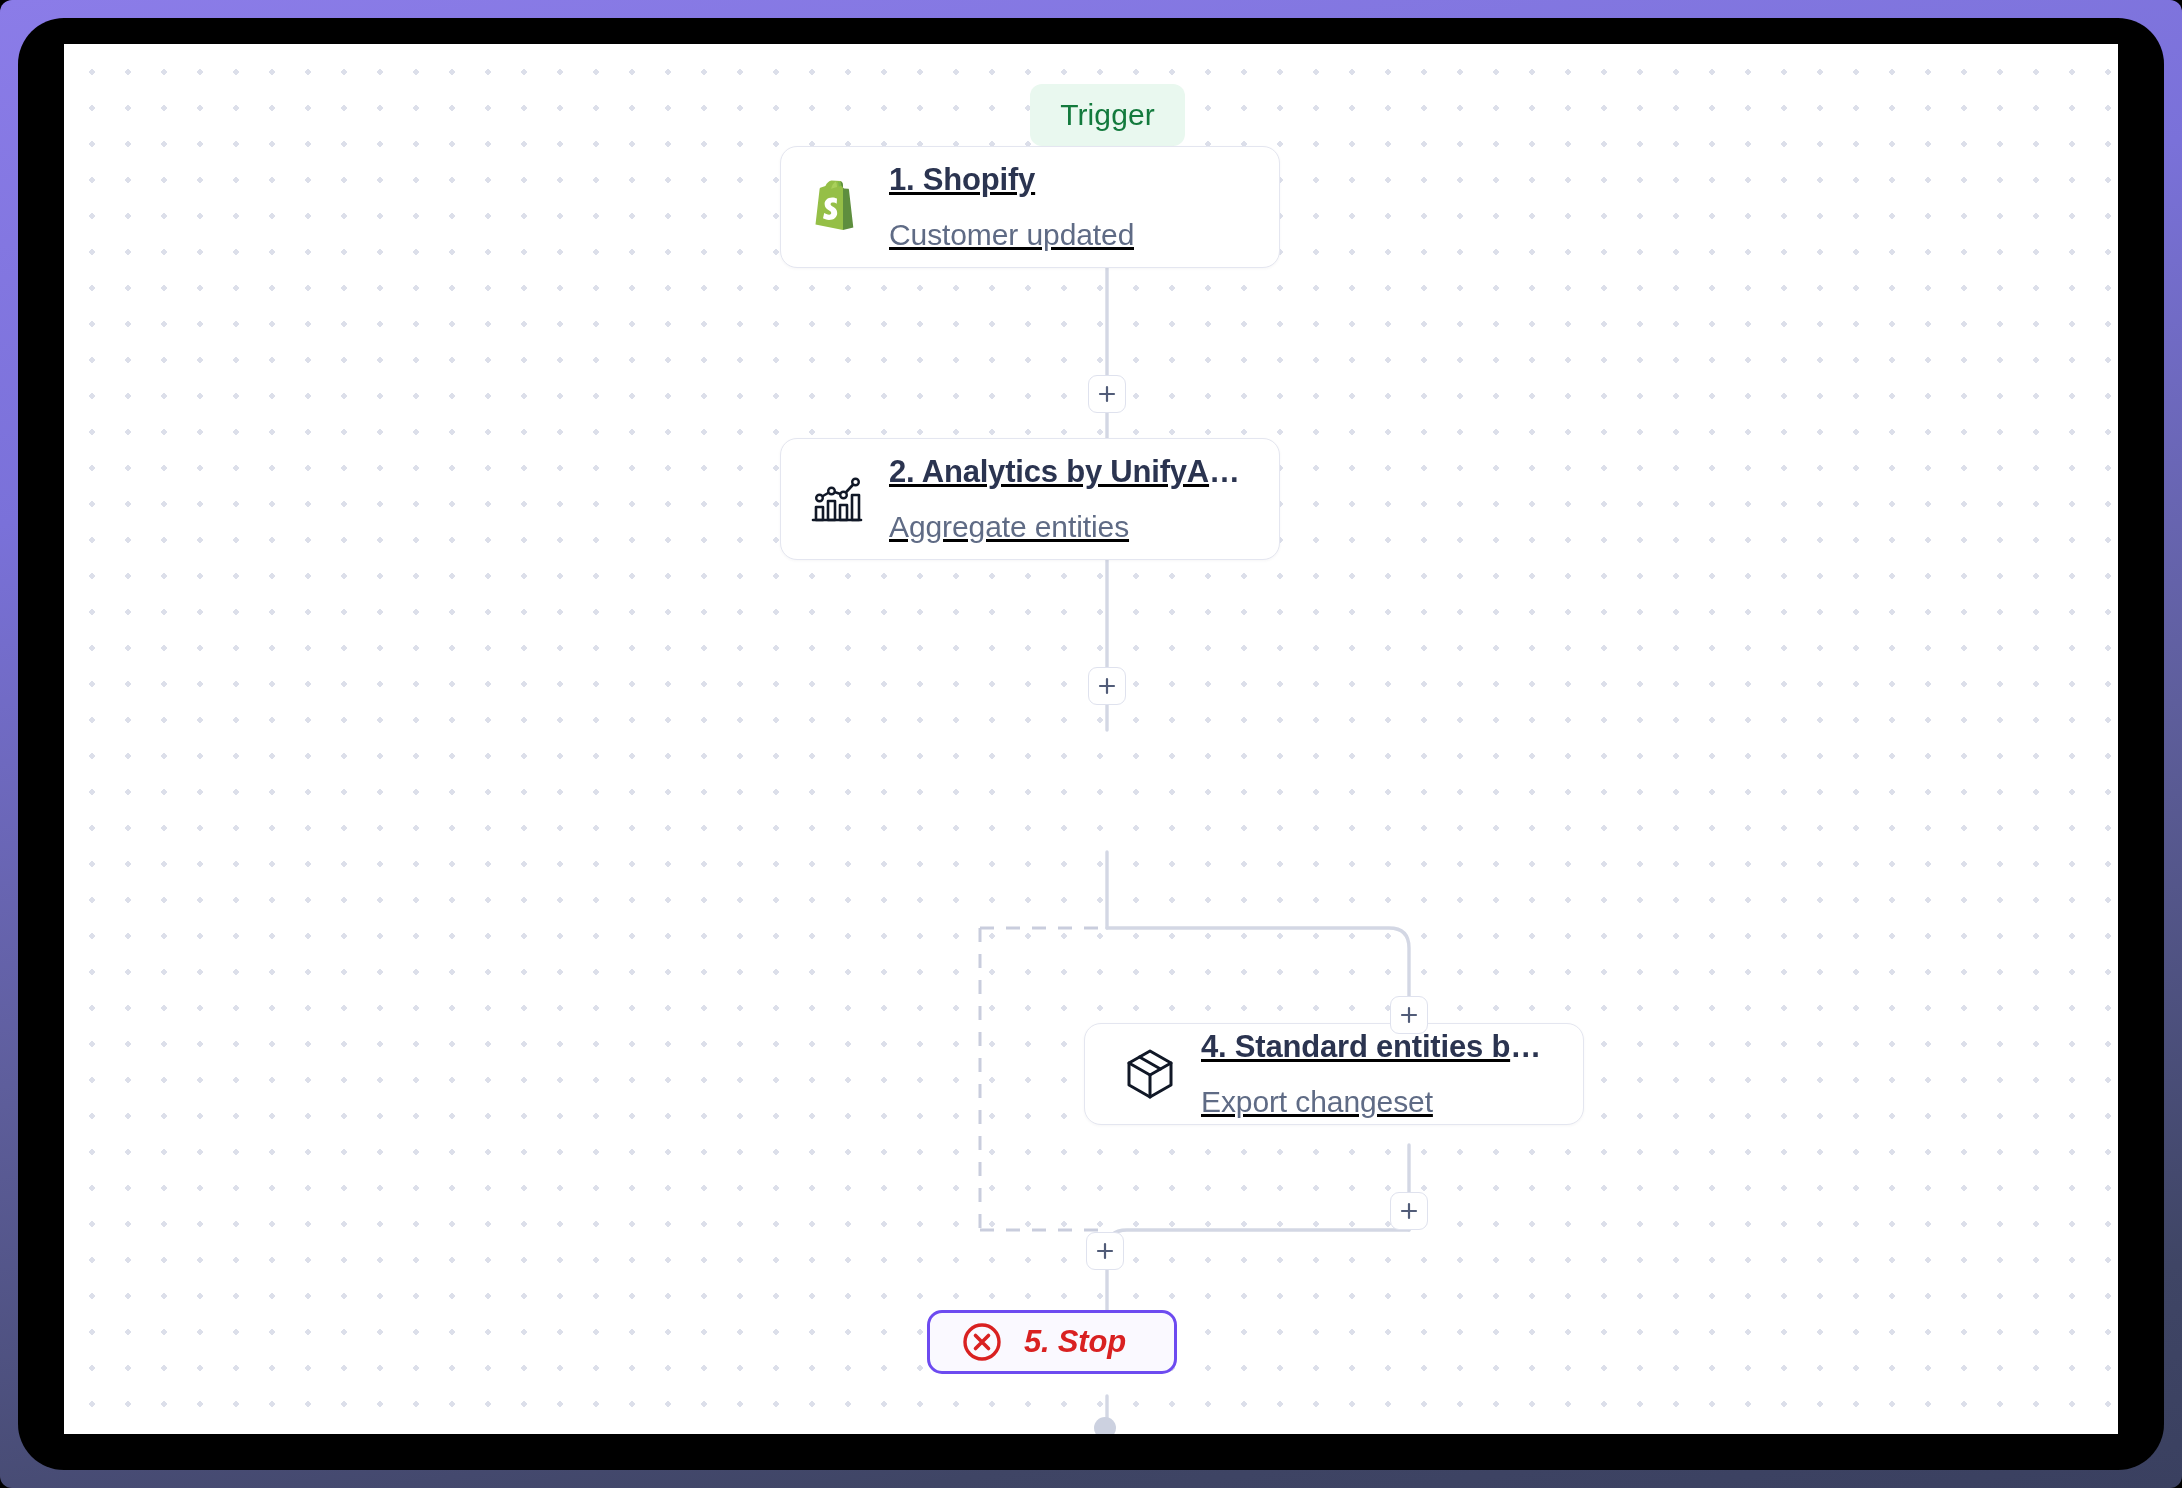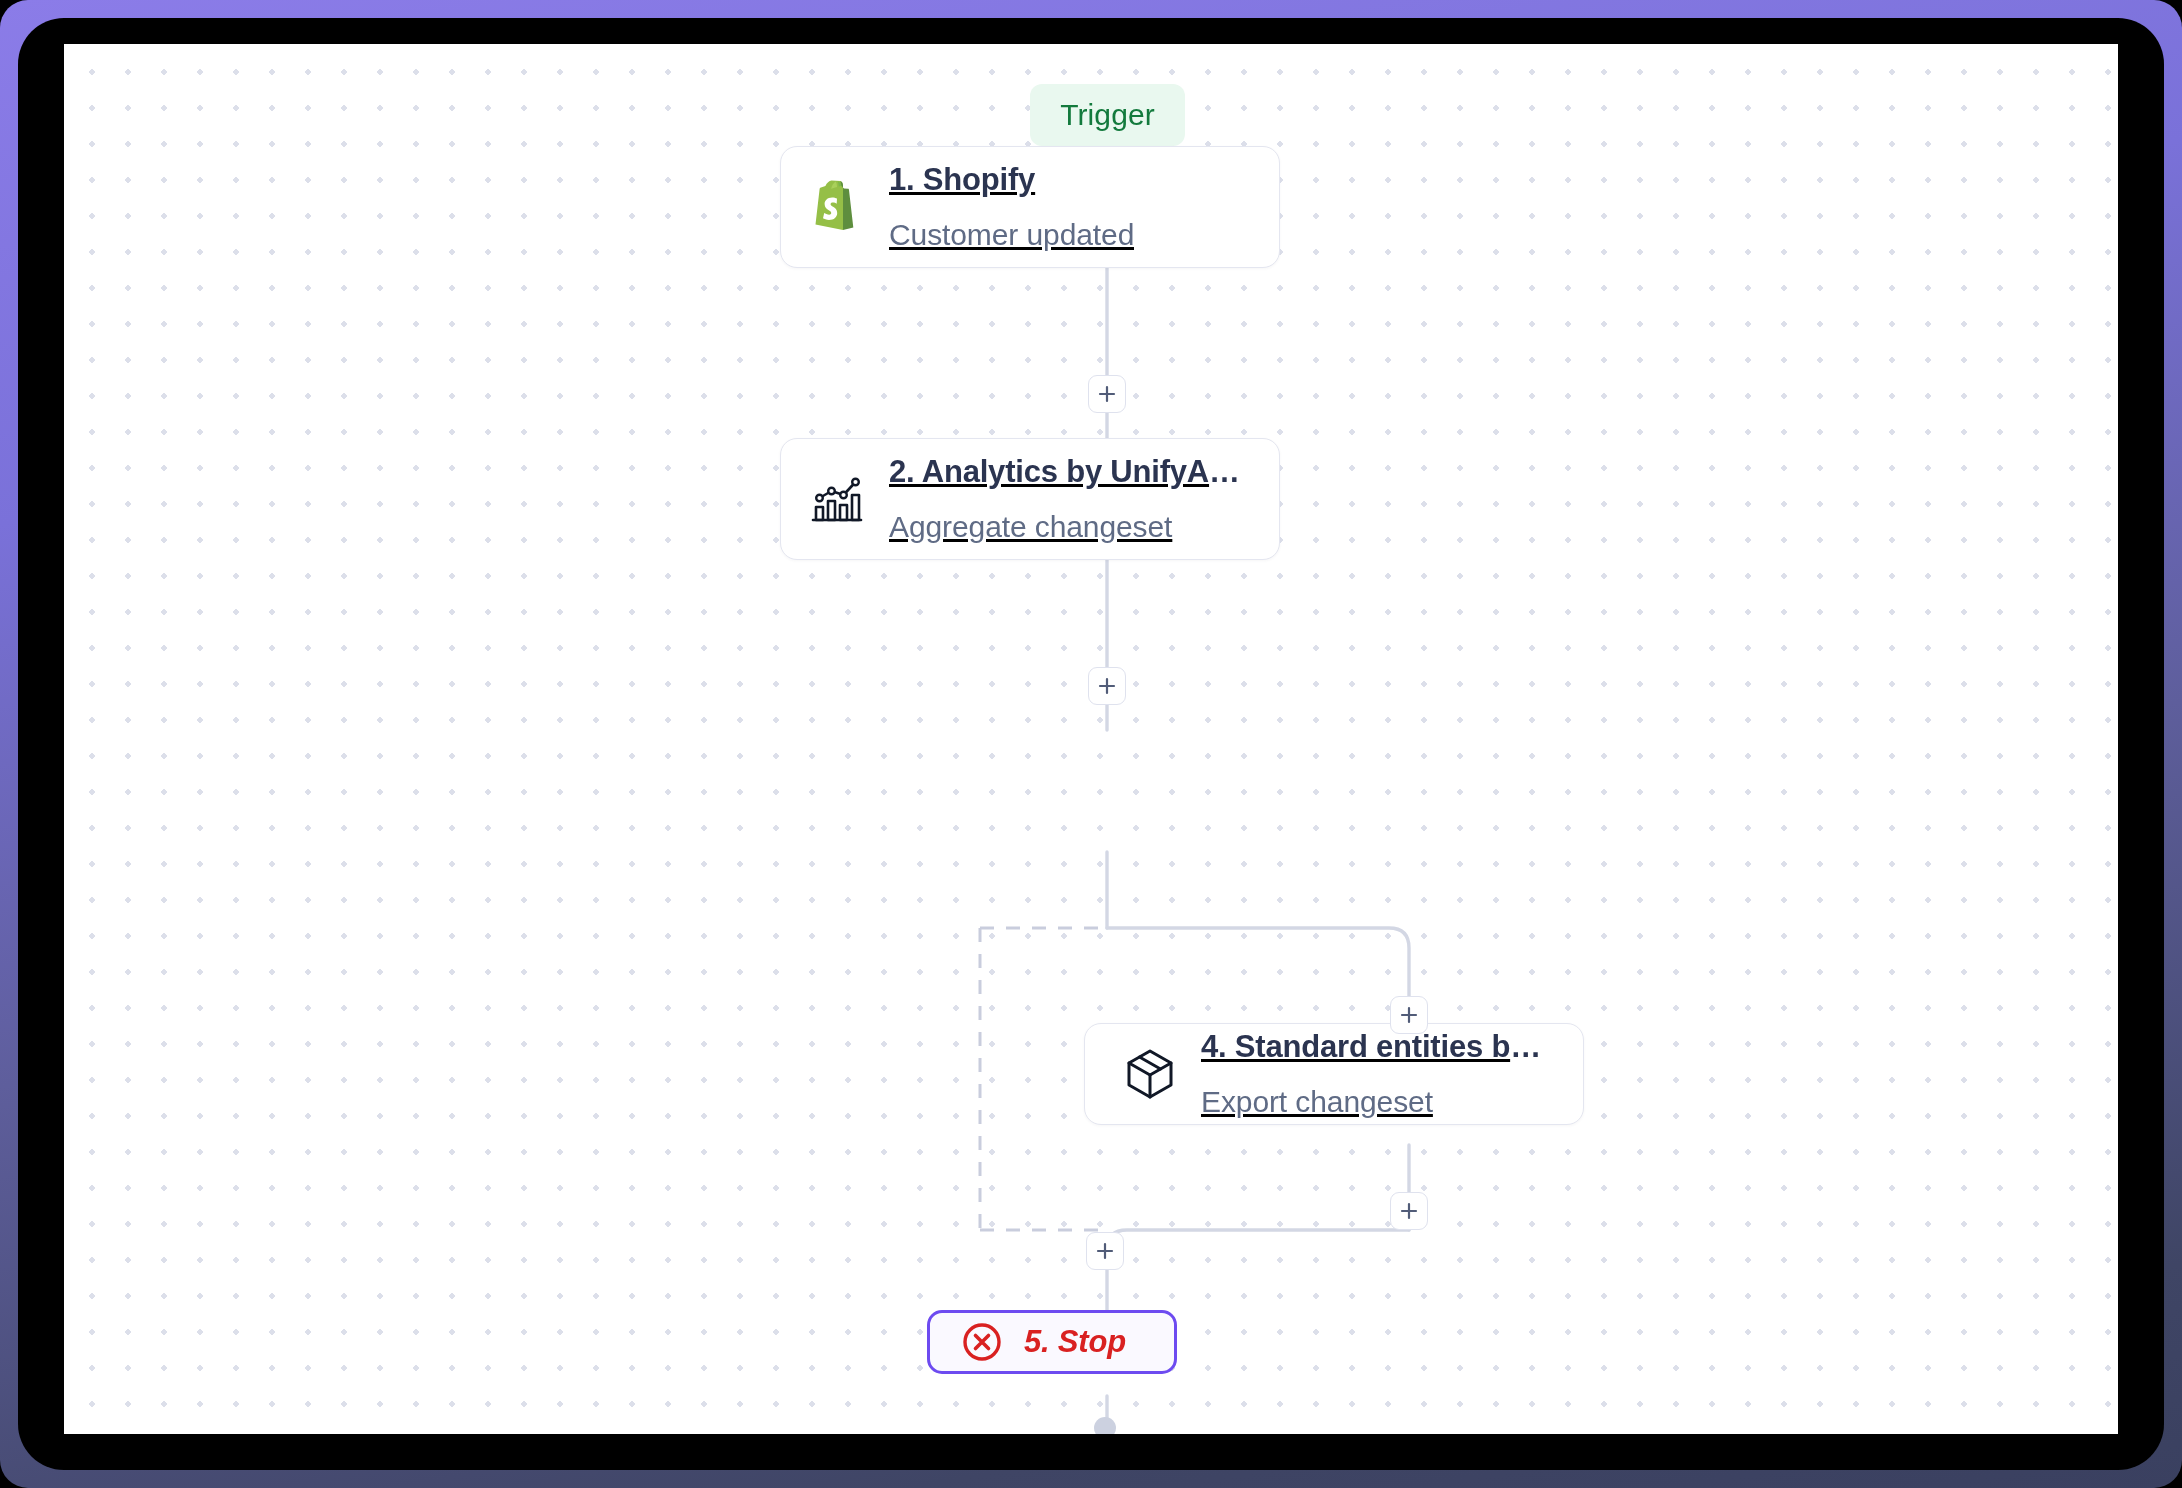--- a/index.html
+++ b/index.html
@@ -12,21 +12,21 @@
     font-family: "Liberation Sans", sans-serif;
   }
 
   
   #device-frame {
     position: absolute;
     inset: 0;
     width: 2182px;
     height: 1488px;
     background: linear-gradient(170deg, #8b7ce8 0%, #7a71d9 28%, #5e5e9c 58%, #3f4565 88%, #3a4060 100%);
-    border-radius: 28px;
+    border-radius: 12px;
     padding: 18px;
   }
 
   #device-bezel {
     position: absolute;
     left: 18px;
     top: 18px;
     right: 18px;
     bottom: 18px;
     background: #000000;
@@ -258,21 +258,21 @@
           <g fill="#ffffff" stroke="#111827" stroke-width="2.4">
             <circle cx="12.5" cy="29" r="3.3"></circle>
             <circle cx="24.5" cy="22" r="3.3"></circle>
             <circle cx="36.5" cy="26" r="3.3"></circle>
             <circle cx="48.5" cy="13" r="3.3"></circle>
           </g>
         </svg>
       </div>
       <div class="node-text">
         <div class="node-title">2. Analytics by UnifyApps</div>
-        <div class="node-subtitle">Aggregate changeset</div>
+        <div class="node-subtitle">Aggregate entities</div>
       </div>
     </div>
 
 
     <div class="node" id="node-export">
       <div class="node-icon">
         <svg width="58" height="58" viewBox="0 0 58 58" xmlns="http://www.w3.org/2000/svg">
           <g stroke="#111827" stroke-width="3" fill="none" stroke-linecap="round" stroke-linejoin="round">
             <path d="M29 6 L50 18 V40 L29 52 L8 40 V18 Z"></path>
             <path d="M8 18 L29 30 L50 18"></path>

